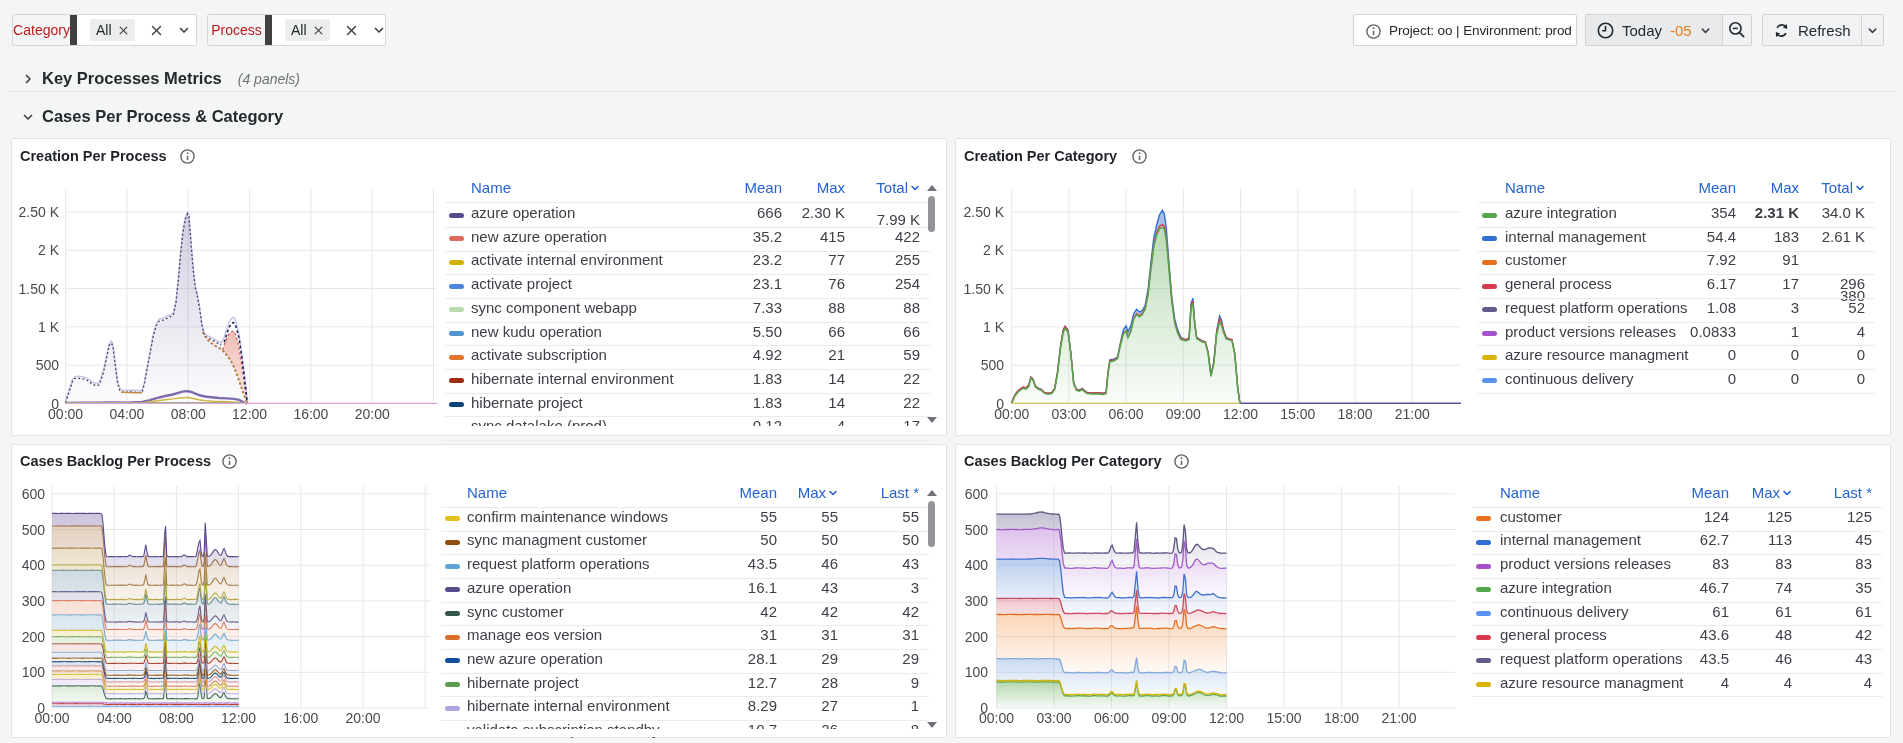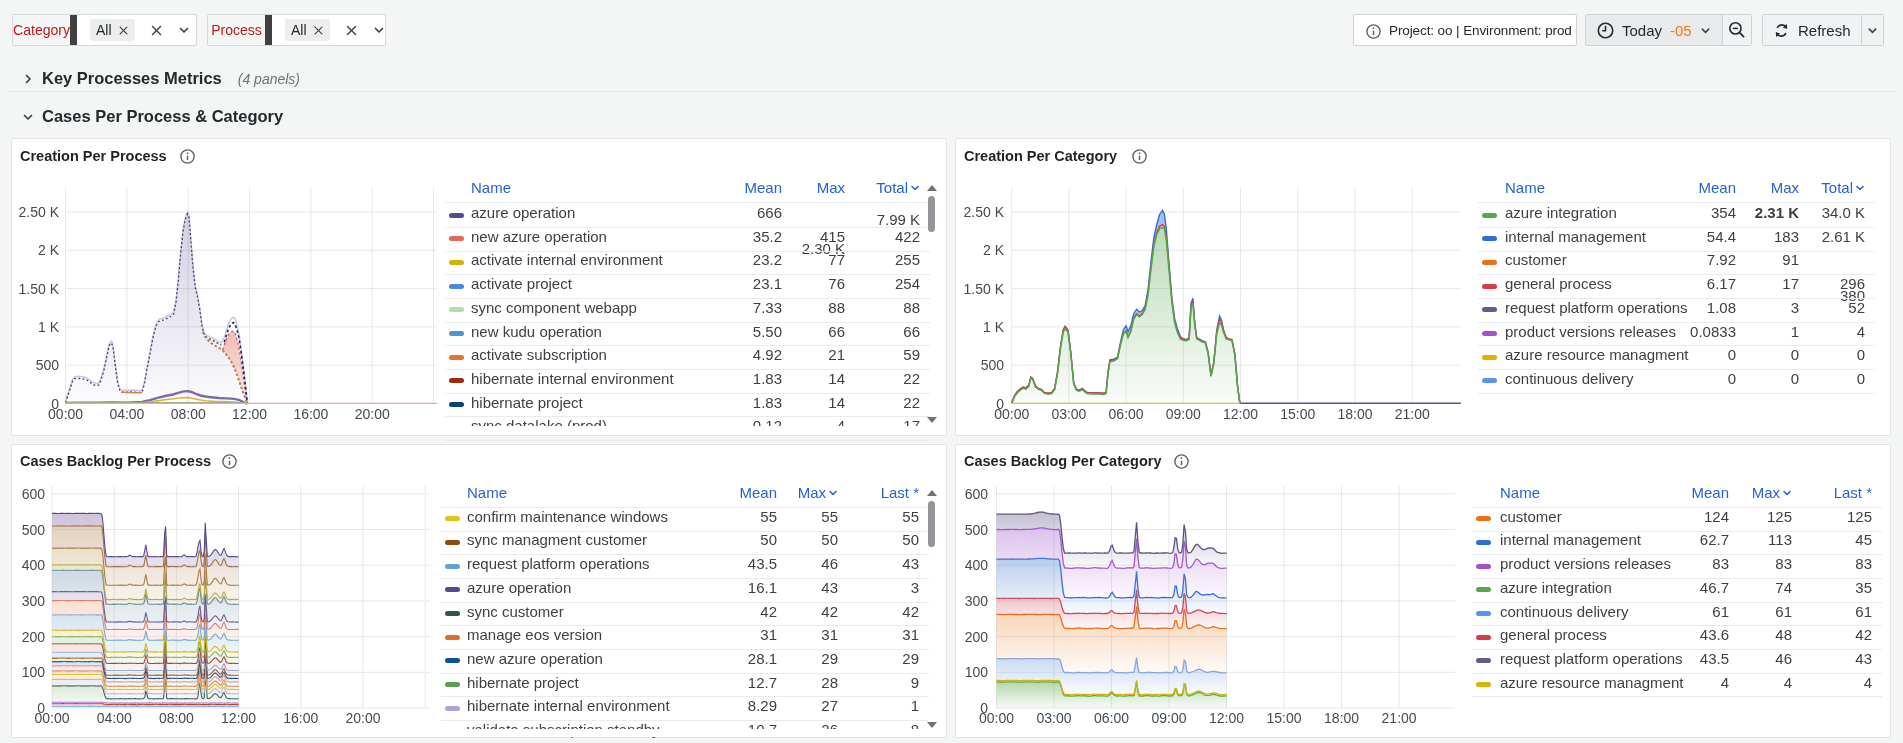--- a/index.html
+++ b/index.html
@@ -478,21 +478,21 @@
 <div class="th" style="left:471px;top:179px;">Name</div>
 <div class="th thr" style="left:692px;top:179px;width:90px;">Mean</div>
 <div class="th thr" style="left:755px;top:179px;width:90px;">Max</div>
 <div class="th thr" style="left:830px;top:179px;width:90px;">Total<svg width="10" height="10" viewBox="0 0 10 10" style="margin-left:2px">
       <polyline points="2,3.5 5,6.5 8,3.5" fill="none" stroke="#2663d0" stroke-width="1.6" stroke-linecap="round" stroke-linejoin="round"></polyline>
     </svg></div>
 <div class="tline" style="left:445px;top:202px;width:485px;"></div>
 <div class="dash" style="left:449px;top:212.5px;background:#584b8c"></div>
 <div class="tn" style="left:471px;top:204px;">azure operation</div>
 <div class="tv" style="left:672px;top:204px;width:110px;">666</div>
-<div class="tv" style="left:735px;top:204px;width:110px;margin-top:36px;">2.30 K</div>
+<div class="tv" style="left:735px;top:204px;width:110px;">2.30 K</div>
 <div class="tv" style="left:810px;top:204px;width:110px;margin-top:7px;">7.99 K</div>
 <div class="tline" style="left:445px;top:226.8px;width:485px;"></div>
 <div class="dash" style="left:449px;top:236.2px;background:#e0695e"></div>
 <div class="tn" style="left:471px;top:227.7px;">new azure operation</div>
 <div class="tv" style="left:672px;top:227.7px;width:110px;">35.2</div>
 <div class="tv" style="left:735px;top:227.7px;width:110px;">415</div>
 <div class="tv" style="left:810px;top:227.7px;width:110px;">422</div>
 <div class="tline" style="left:445px;top:250.5px;width:485px;"></div>
 <div class="dash" style="left:449px;top:259.9px;background:#d4b106"></div>
 <div class="tn" style="left:471px;top:251.39999999999998px;">activate internal environment</div>

